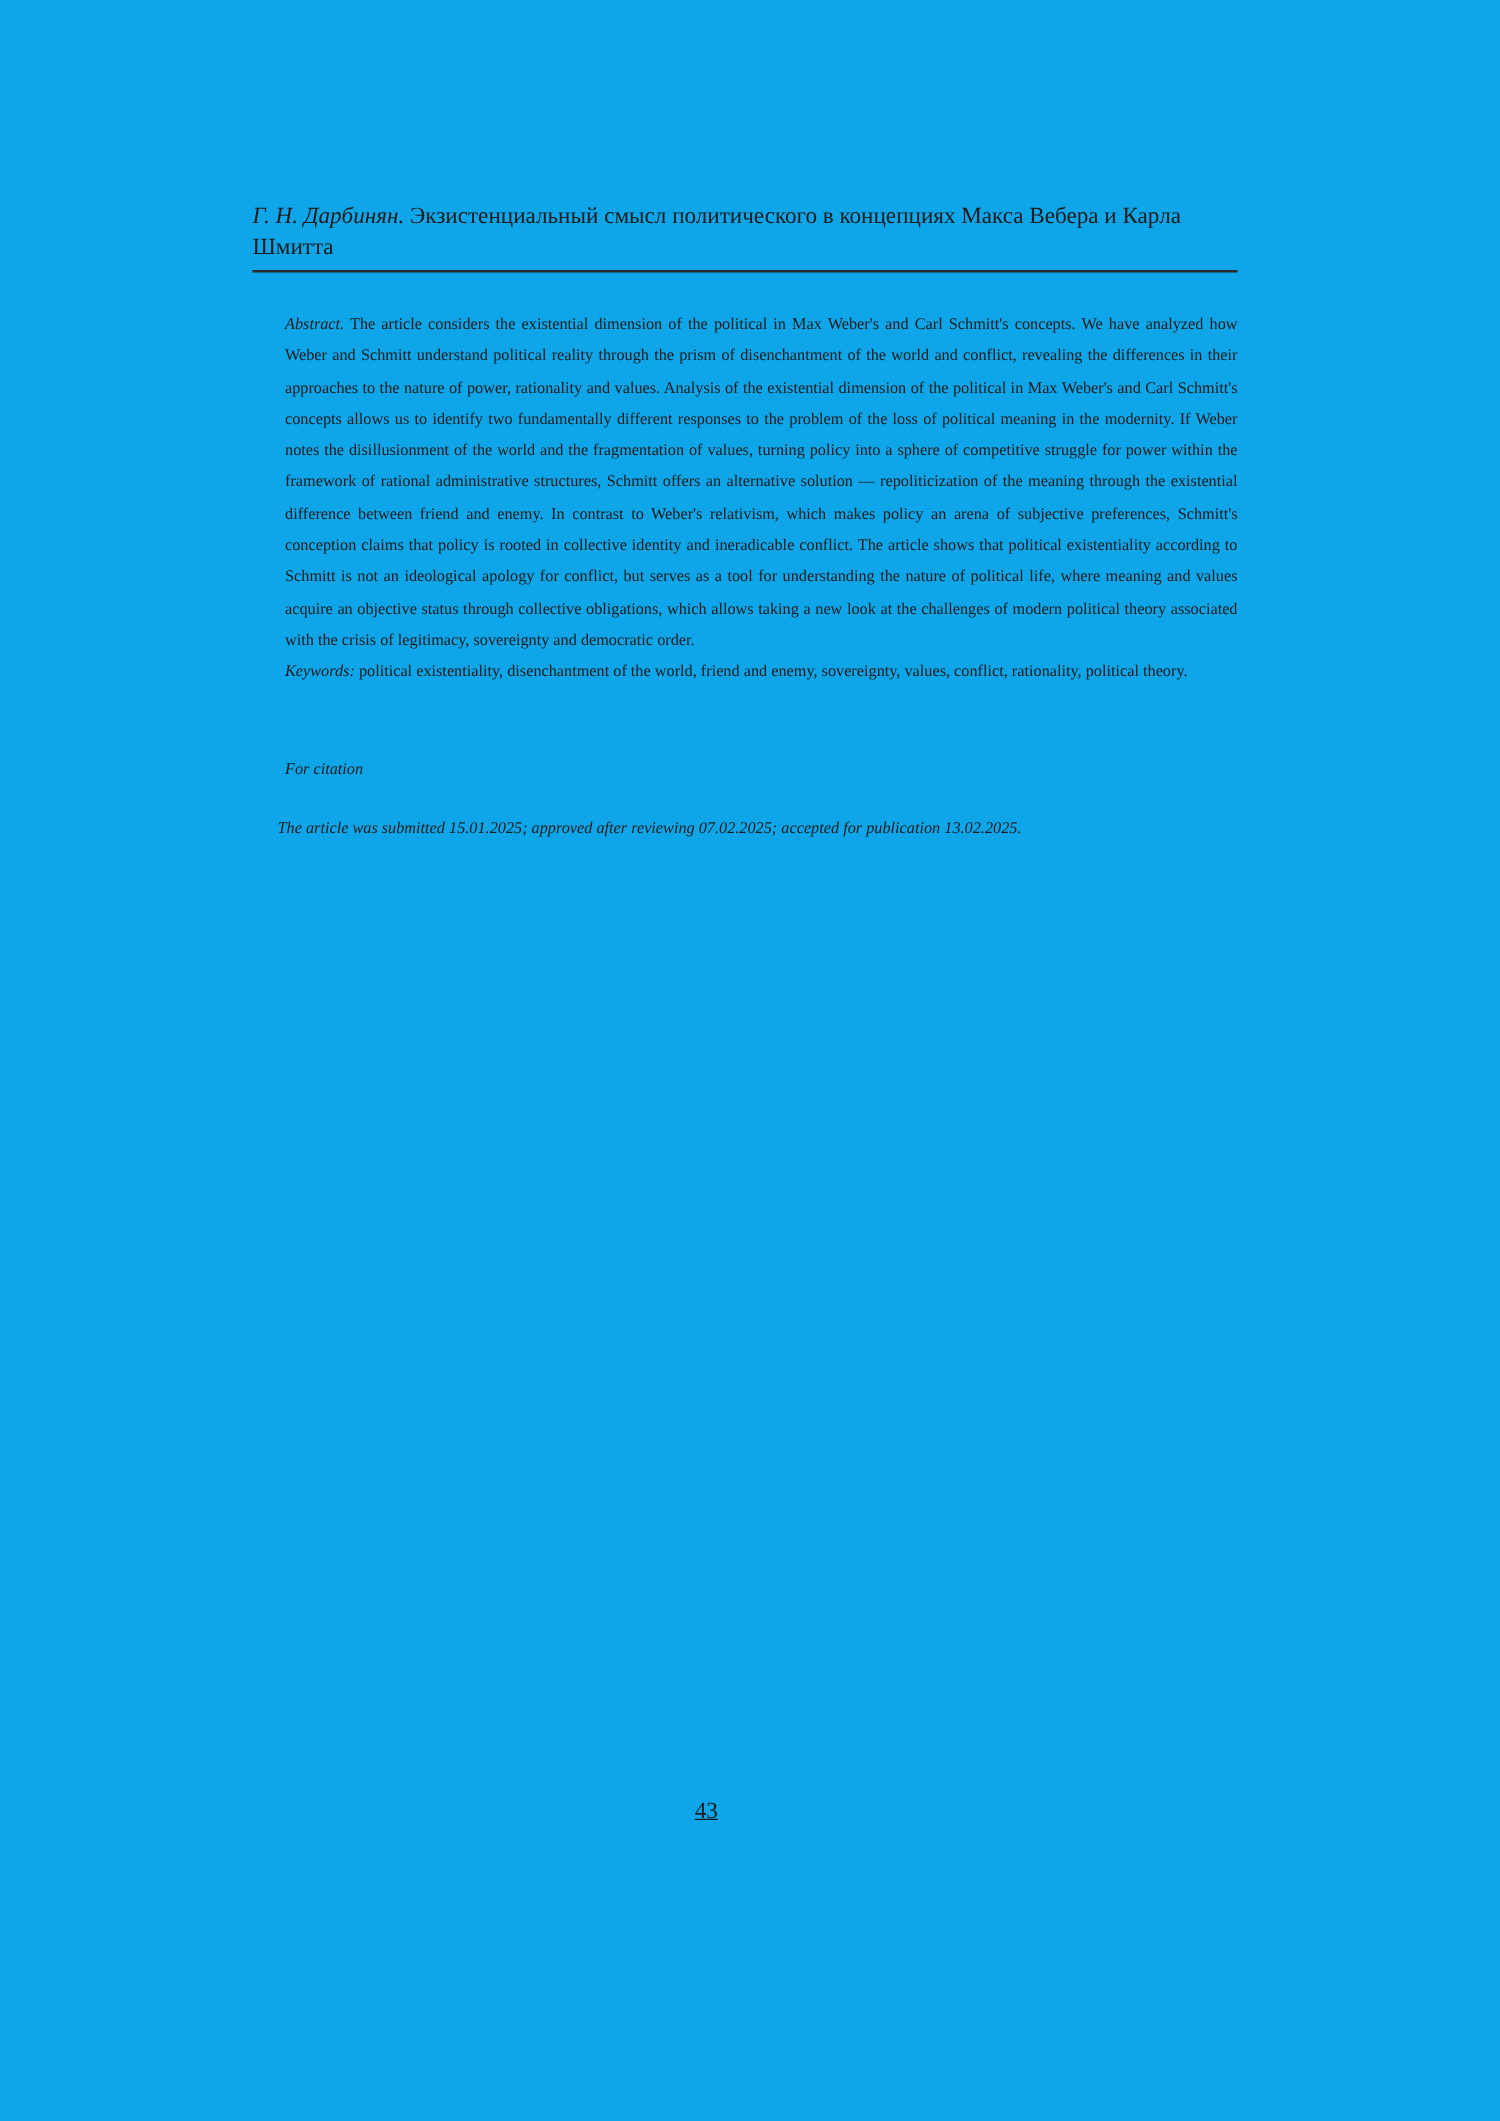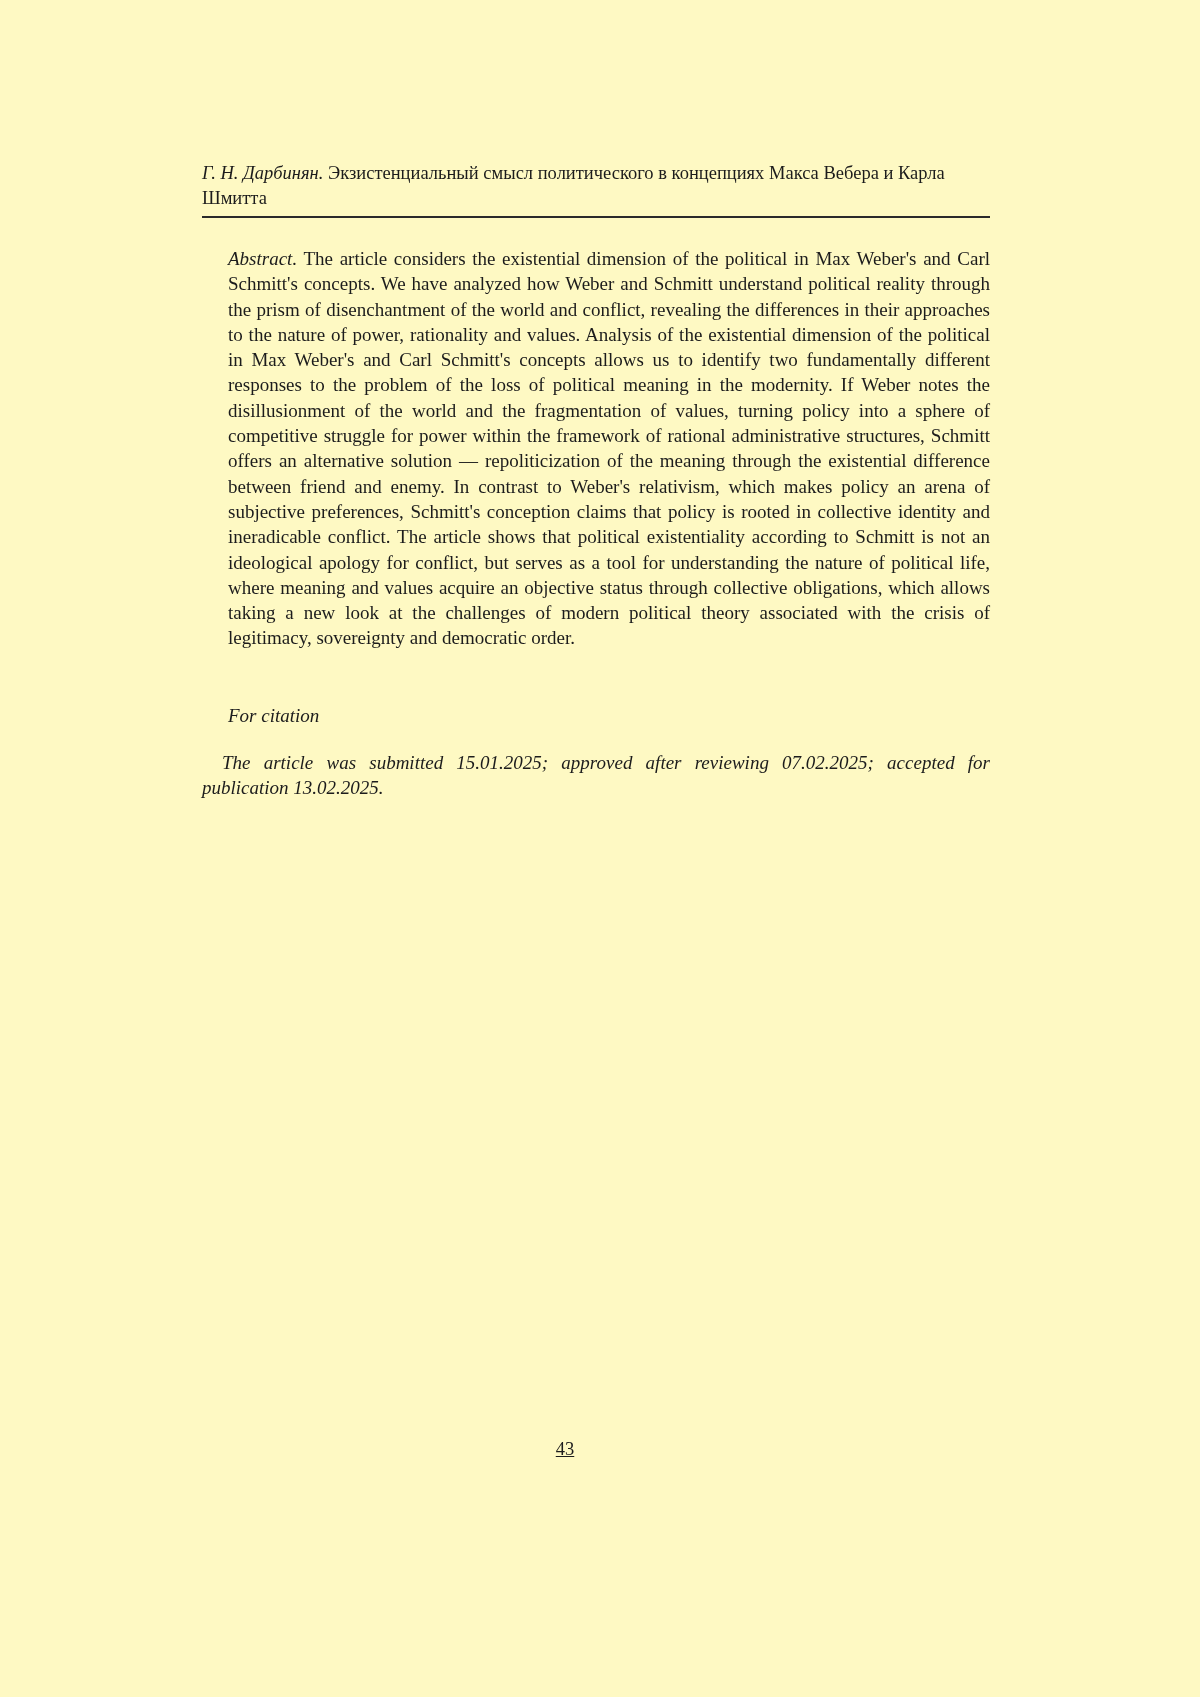--- a/index.html
+++ b/index.html
@@ -11,21 +11,21 @@
     height: 1697px;
     background: #ffffff;
     position: relative;
     overflow: hidden;
     font-family: "Liberation Serif", "DejaVu Serif", serif;
     color: #1c1c1c;
   }
   .page {
     position: absolute;
     inset: 0;
-    background: #fef9c3;
+    background: #0ea5e9;
   }
   .content {
     position: absolute;
     left: 202px;
     top: 0;
     width: 788px;
   }
   .running-header {
     margin-top: 161px;
     font-size: 18.5px;
@@ -34,21 +34,21 @@
   .italic { font-style: italic; }
   .header-rule {
     border: none;
     border-top: 2px solid #2a2a2a;
     margin: 5px 0 0 0;
     width: 100%;
     height: 0;
   }
   .para {
     margin: 0;
-    font-size: 19px;
+    font-size: 13px;
     line-height: 25.3px;
   }
   .annot {
     margin-left: 26px;
     width: 762px;
   }
   .abstract {
     margin-top: 28px;
     text-align: justify;
   }
@@ -89,20 +89,23 @@
       <span class="italic">Г. Н. Дарбинян.</span><span> Экзистенциальный смысл политического в концепциях Макса Вебера и Карла Шмитта</span>
     </div>
 
     <hr class="header-rule">
 
     <div class="annot">
       <p class="para abstract">
         <span class="italic">Abstract.</span><span> The article considers the existential dimension of the political in Max Weber's and Carl Schmitt's concepts. We have analyzed how Weber and Schmitt understand political reality through the prism of disenchantment of the world and conflict, revealing the differences in their approaches to the nature of power, rationality and values. Analysis of the existential dimension of the political in Max Weber's and Carl Schmitt's concepts allows us to identify two fundamentally different responses to the problem of the loss of political meaning in the modernity. If Weber notes the disillusionment of the world and the fragmentation of values, turning policy into a sphere of competitive struggle for power within the framework of rational administrative structures, Schmitt offers an alternative solution — repoliticization of the meaning through the existential difference between friend and enemy. In contrast to Weber's relativism, which makes policy an arena of subjective preferences, Schmitt's conception claims that policy is rooted in collective identity and ineradicable conflict. The article shows that political existentiality according to Schmitt is not an ideological apology for conflict, but serves as a tool for understanding the nature of political life, where meaning and values acquire an objective status through collective obligations, which allows taking a new look at the challenges of modern political theory associated with the crisis of legitimacy, sovereignty and democratic order.</span>
       </p>
 
+      <p class="para keywords">
+        <span class="italic">Keywords:</span><span> political existentiality, disenchantment of the world, friend and enemy, sovereignty, values, conflict, rationality, political theory.</span>
+      </p>
 
       <p class="para citation-heading italic">For citation</p>
 
     </div>
 
     <p class="para submission italic">The article was submitted 15.01.2025; approved after reviewing 07.02.2025; accepted for publication 13.02.2025.</p>
 
   </div>
 
   <div class="page-number">43</div>

